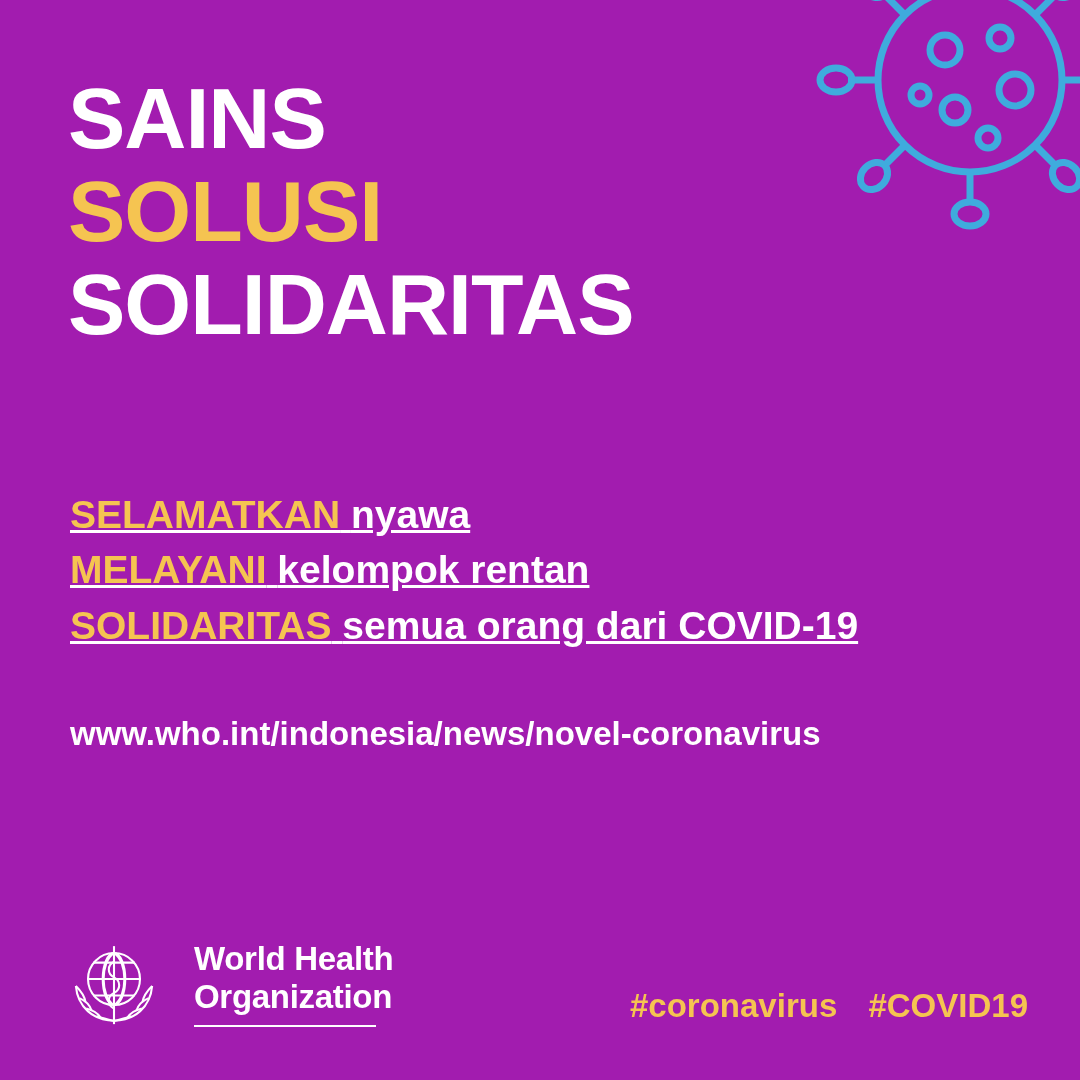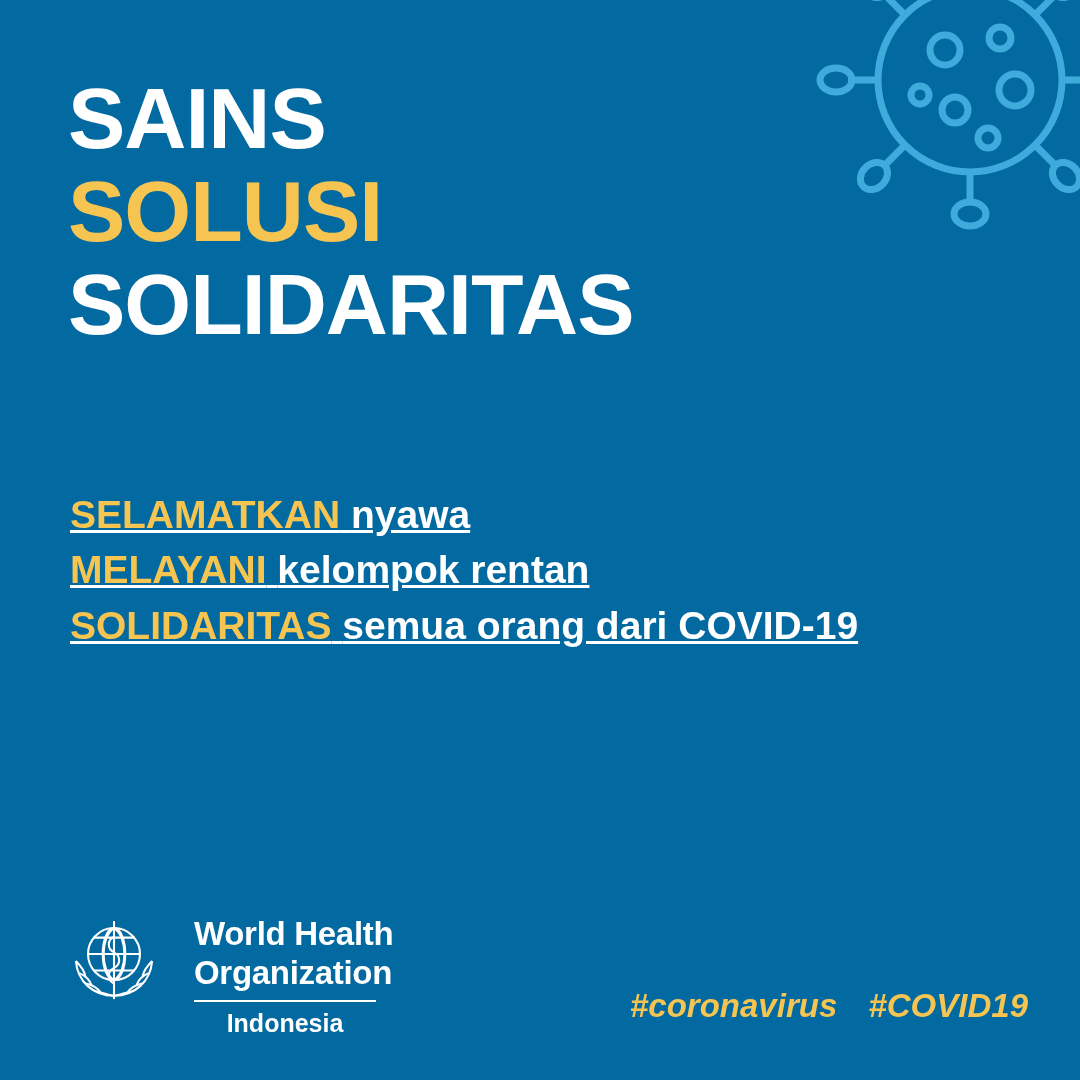--- a/index.html
+++ b/index.html
@@ -10,21 +10,21 @@
     width: 1080px;
     height: 1080px;
     background: #1696d2;
     font-family: "Liberation Sans", sans-serif;
     overflow: hidden;
   }
   .poster {
     position: relative;
     width: 1080px;
     height: 1080px;
-    background: #0369a1;
+    background: #a21caf;
     overflow: hidden;
   }
 
   
   .virus {
     position: absolute;
     top: -40px;
     right: -30px;
     width: 300px;
     height: 300px;
@@ -124,21 +124,20 @@
 
   
   .hashtags {
     position: absolute;
     right: 52px;
     bottom: 55px;
     font-size: 33px;
     font-weight: bold;
     color: #f5c451;
     letter-spacing: 0px;
-    font-style: italic;
   }
   .hashtags .tag {
     display: inline-block;
     margin-left: 22px;
   }
   .hashtags .tag:first-child {
     margin-left: 0;
   }
 </style>
 </head>
@@ -194,20 +193,21 @@
     <div class="srow">
       <span class="hl">MELAYANI</span>
       <span>kelompok rentan</span>
     </div>
     <div class="srow">
       <span class="hl">SOLIDARITAS</span>
       <span>semua orang dari COVID-19</span>
     </div>
   </div>
 
+  <div class="url">www.who.int/indonesia/news/novel-coronavirus</div>
 
   <div class="logo-block">
     <div class="logo-mark">
       <svg viewBox="0 0 120 120" width="104" height="104" aria-hidden="true">
         <g fill="none" stroke="#ffffff" stroke-width="2.4">
 
           <circle cx="60" cy="52" r="30"></circle>
           <ellipse cx="60" cy="52" rx="13" ry="30"></ellipse>
           <path d="M30 52 H90"></path>
           <path d="M36 33 H84"></path>
@@ -230,21 +230,20 @@
 
           <path d="M60 14 V104"></path>
           <path d="M60 32 C52 36 52 46 60 50 C68 54 68 64 60 68 C52 72 52 82 60 86"></path>
         </g>
       </svg>
     </div>
     <div class="logo-text">
       <div class="l1">World Health</div>
       <div class="l2">Organization</div>
       <div class="logo-rule"></div>
-      <div class="country">Indonesia</div>
     </div>
   </div>
 
   <div class="hashtags">
     <span class="tag">#coronavirus</span>
     <span class="tag">#COVID19</span>
   </div>
 
 </div>
 

